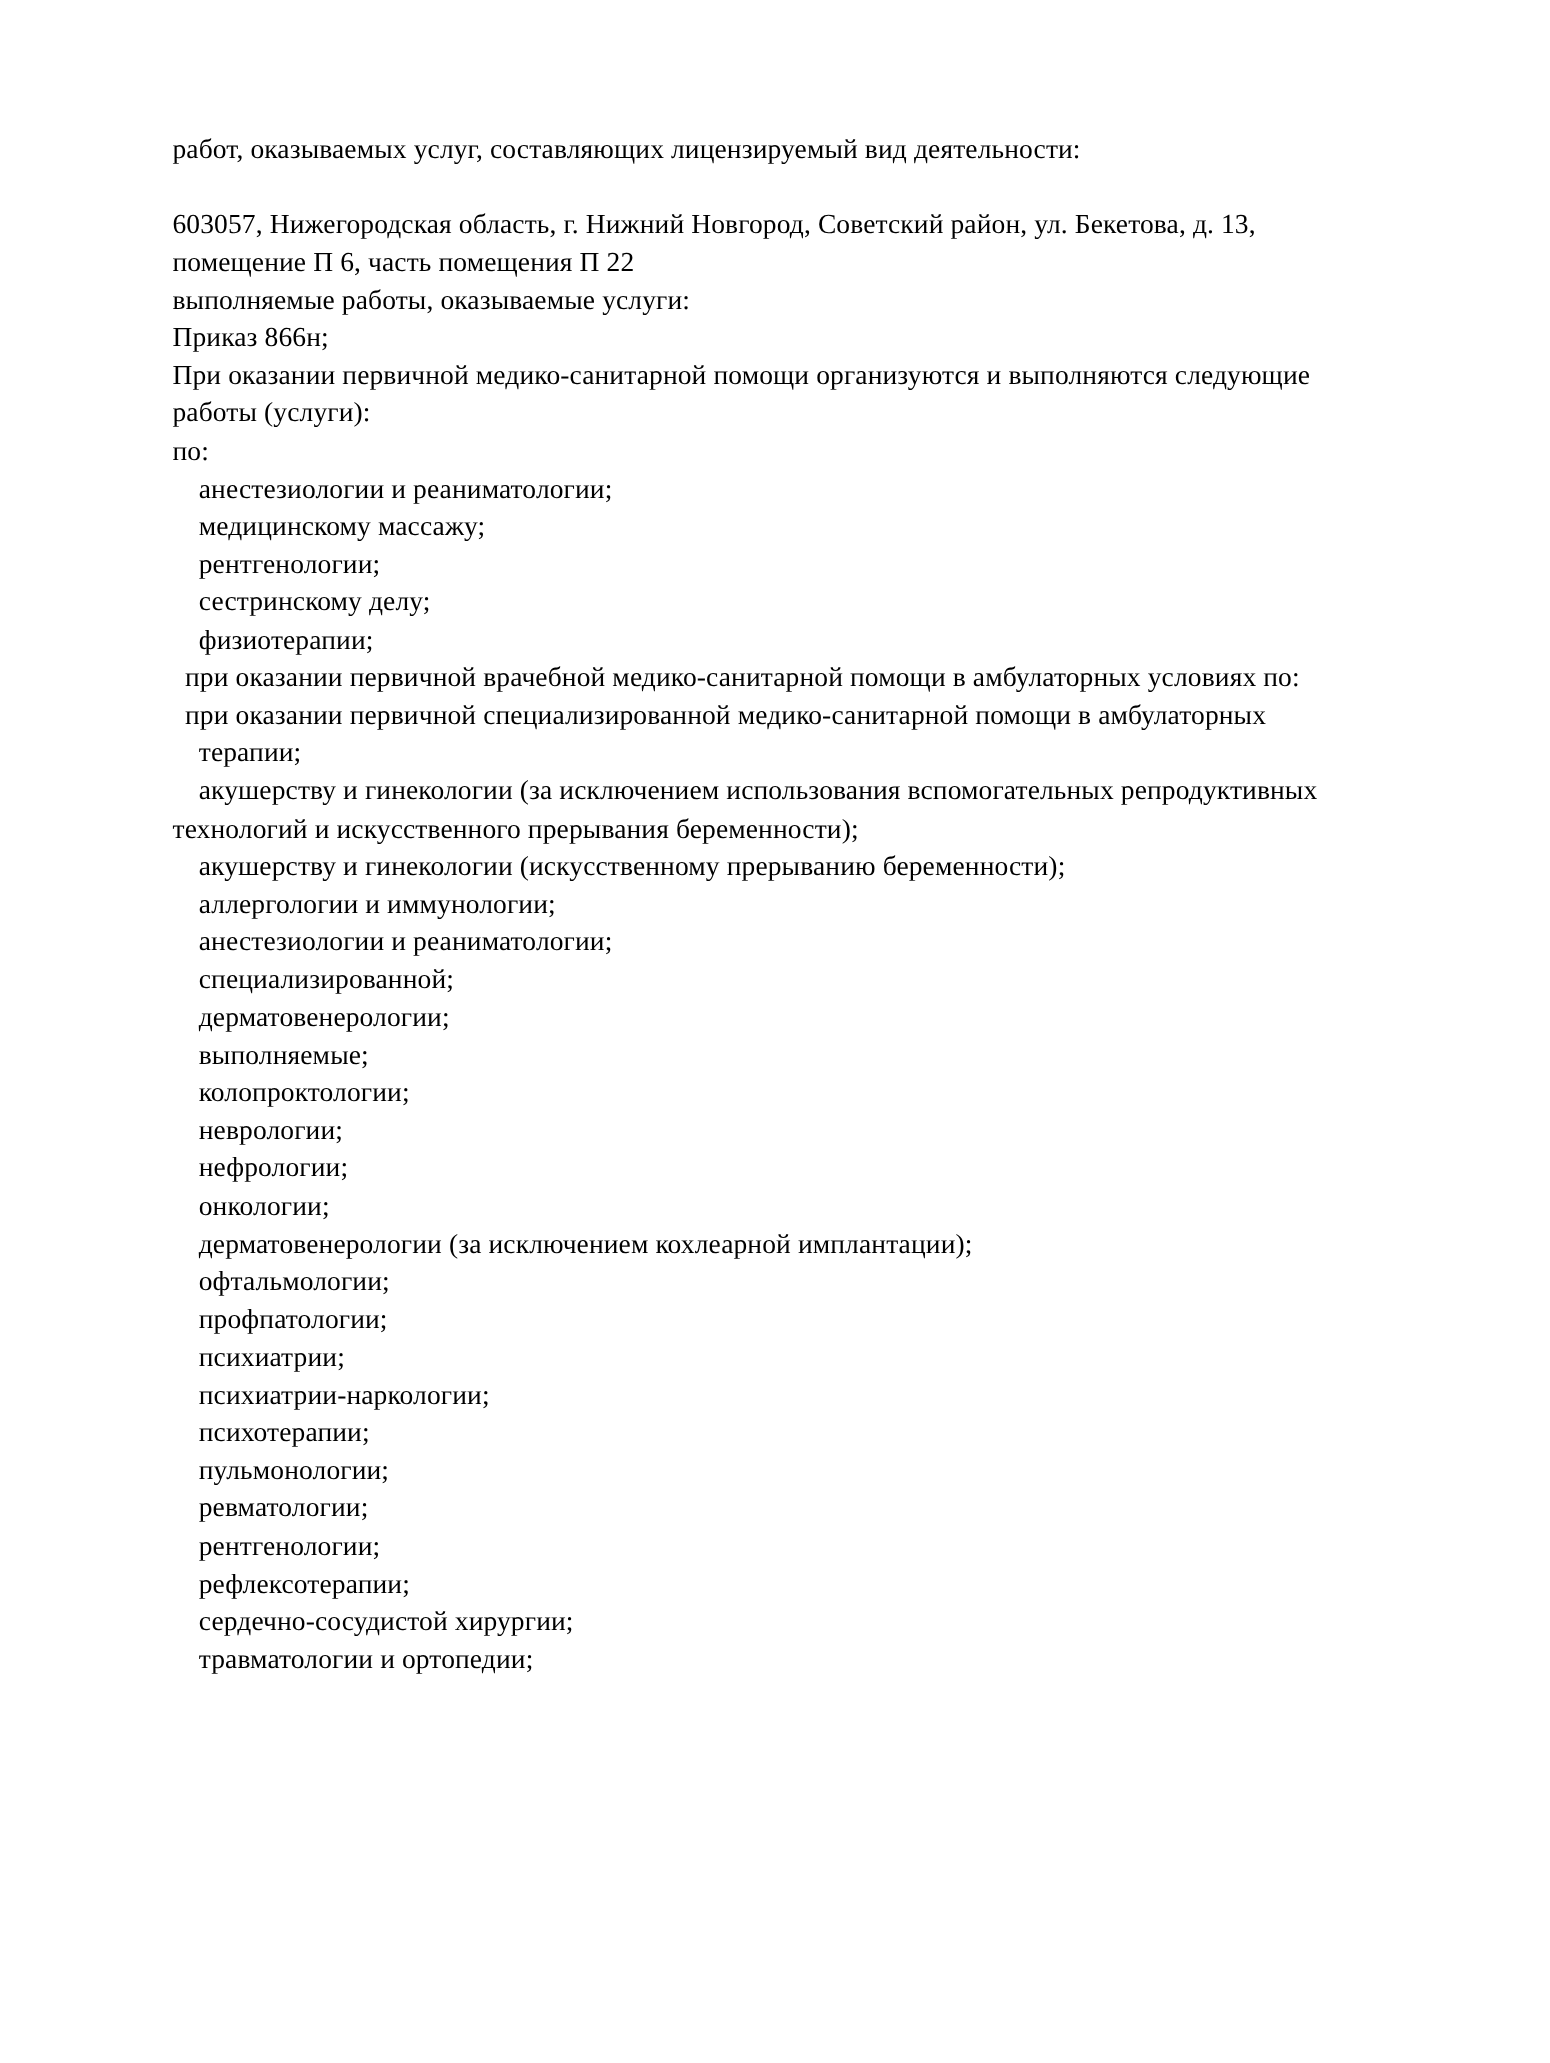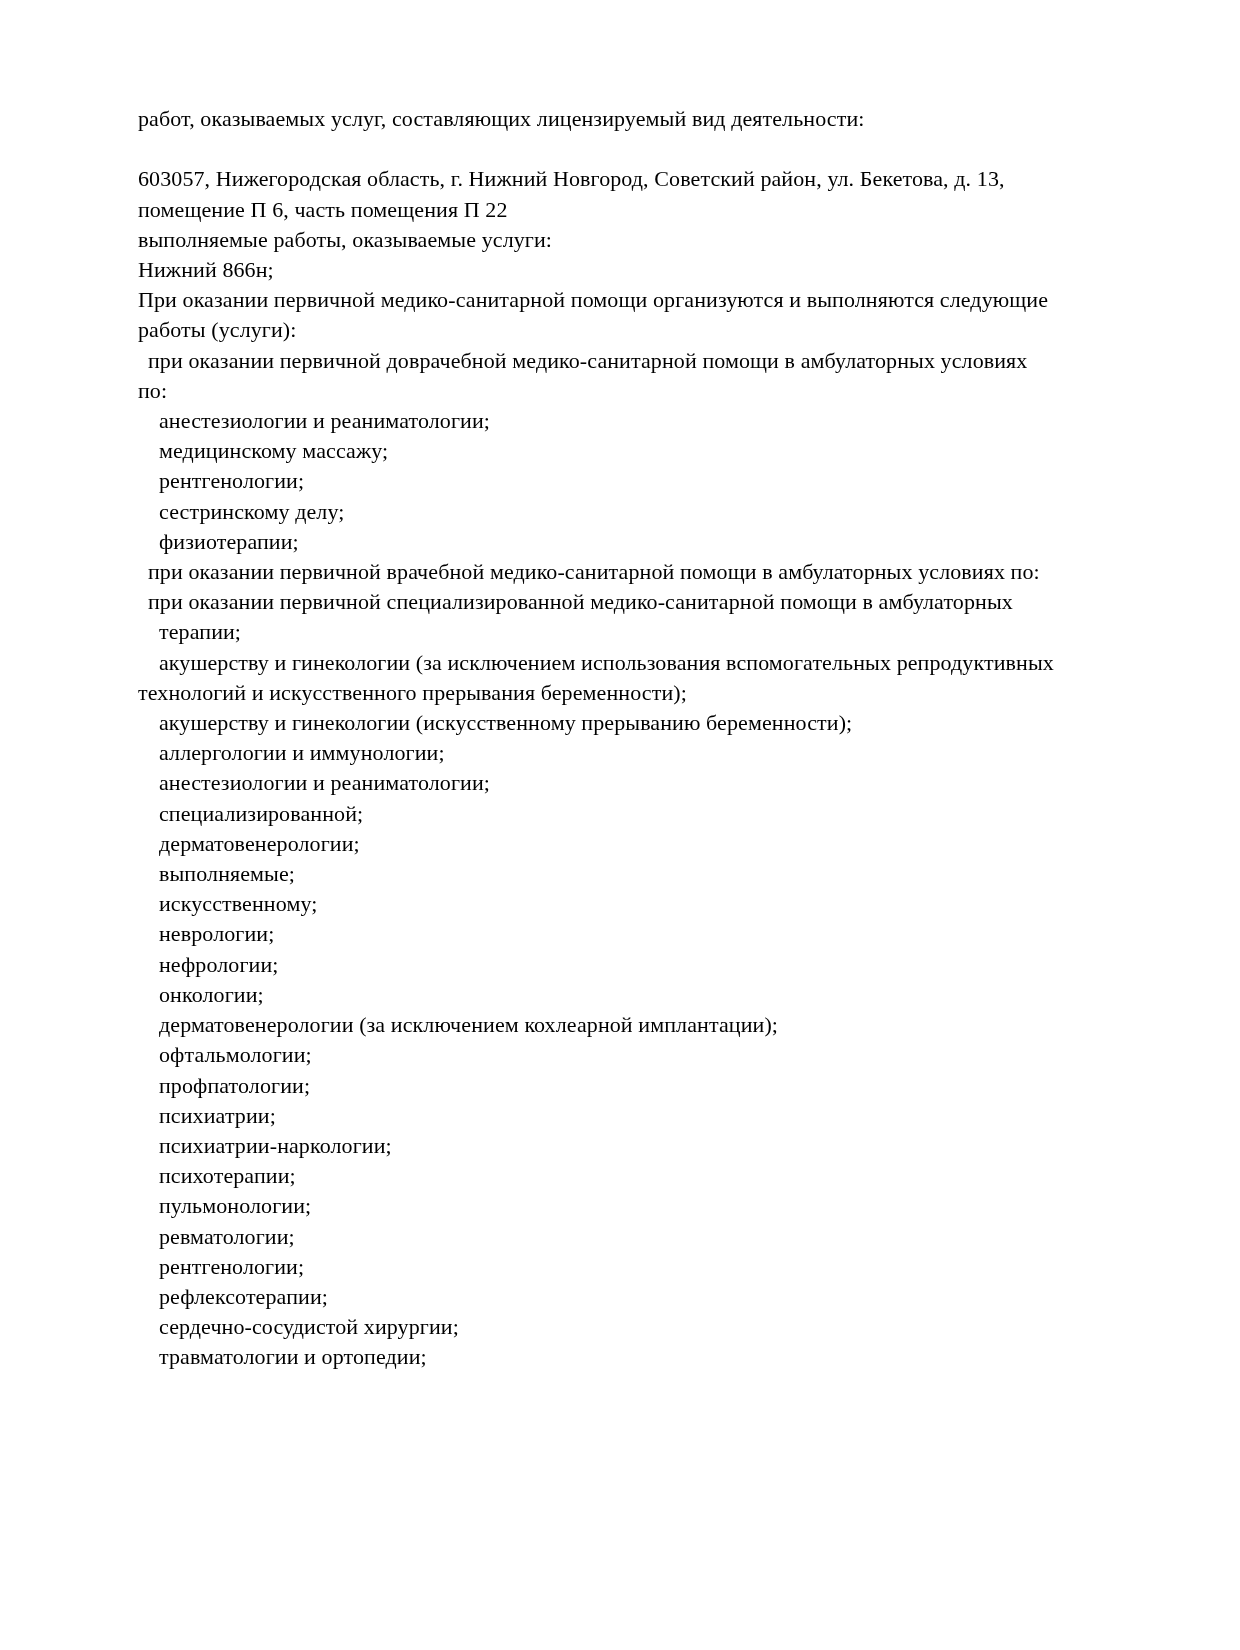--- a/index.html
+++ b/index.html
@@ -43,42 +43,41 @@
 </head>
 <body>
 
 <div class="doc-page">
   <div class="doc-text">
       <div class="line indent-0">работ, оказываемых услуг, составляющих лицензируемый вид деятельности:</div>
       <div class="line indent-0">&nbsp;</div>
       <div class="line indent-0">603057, Нижегородская область, г. Нижний Новгород, Советский район, ул. Бекетова, д. 13,</div>
       <div class="line indent-0">помещение П 6, часть помещения П 22</div>
       <div class="line indent-0">выполняемые работы, оказываемые услуги:</div>
-      <div class="line indent-0">Нижний 866н;</div>
+      <div class="line indent-0">Приказ 866н;</div>
       <div class="line indent-0">При оказании первичной медико-санитарной помощи организуются и выполняются следующие</div>
       <div class="line indent-0">работы (услуги):</div>
-      <div class="line indent-1">при оказании первичной доврачебной медико-санитарной помощи в амбулаторных условиях</div>
       <div class="line indent-0">по:</div>
       <div class="line indent-2">анестезиологии и реаниматологии;</div>
       <div class="line indent-2">медицинскому массажу;</div>
       <div class="line indent-2">рентгенологии;</div>
       <div class="line indent-2">сестринскому делу;</div>
       <div class="line indent-2">физиотерапии;</div>
       <div class="line indent-1">при оказании первичной врачебной медико-санитарной помощи в амбулаторных условиях по:</div>
       <div class="line indent-1">при оказании первичной специализированной медико-санитарной помощи в амбулаторных</div>
       <div class="line indent-2">терапии;</div>
       <div class="line indent-2">акушерству и гинекологии (за исключением использования вспомогательных репродуктивных</div>
       <div class="line indent-0">технологий и искусственного прерывания беременности);</div>
       <div class="line indent-2">акушерству и гинекологии (искусственному прерыванию беременности);</div>
       <div class="line indent-2">аллергологии и иммунологии;</div>
       <div class="line indent-2">анестезиологии и реаниматологии;</div>
       <div class="line indent-2">специализированной;</div>
       <div class="line indent-2">дерматовенерологии;</div>
       <div class="line indent-2">выполняемые;</div>
-      <div class="line indent-2">искусственному;</div>
+      <div class="line indent-2">колопроктологии;</div>
       <div class="line indent-2">неврологии;</div>
       <div class="line indent-2">нефрологии;</div>
       <div class="line indent-2">онкологии;</div>
       <div class="line indent-2">дерматовенерологии (за исключением кохлеарной имплантации);</div>
       <div class="line indent-2">офтальмологии;</div>
       <div class="line indent-2">профпатологии;</div>
       <div class="line indent-2">психиатрии;</div>
       <div class="line indent-2">психиатрии-наркологии;</div>
       <div class="line indent-2">психотерапии;</div>
       <div class="line indent-2">пульмонологии;</div>

